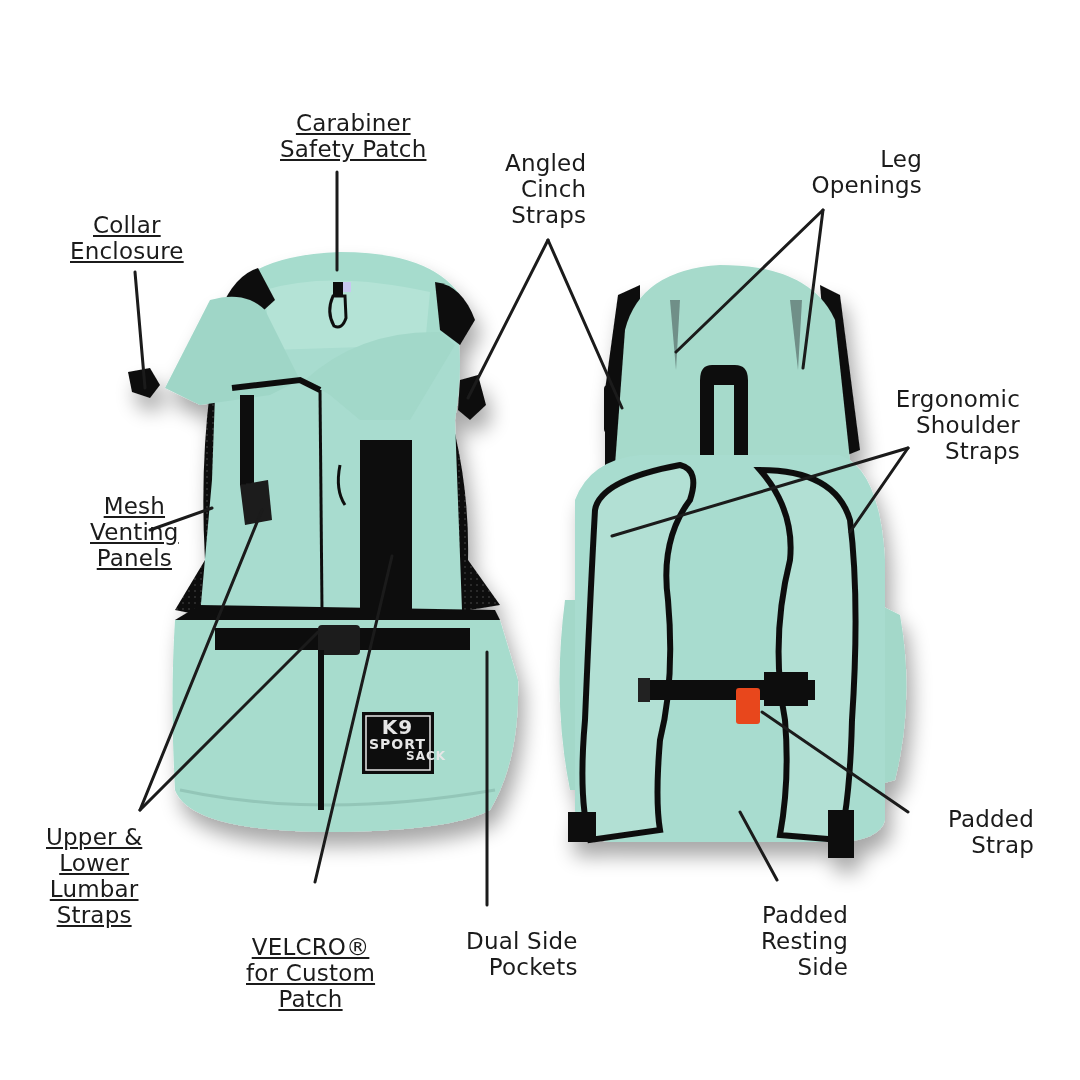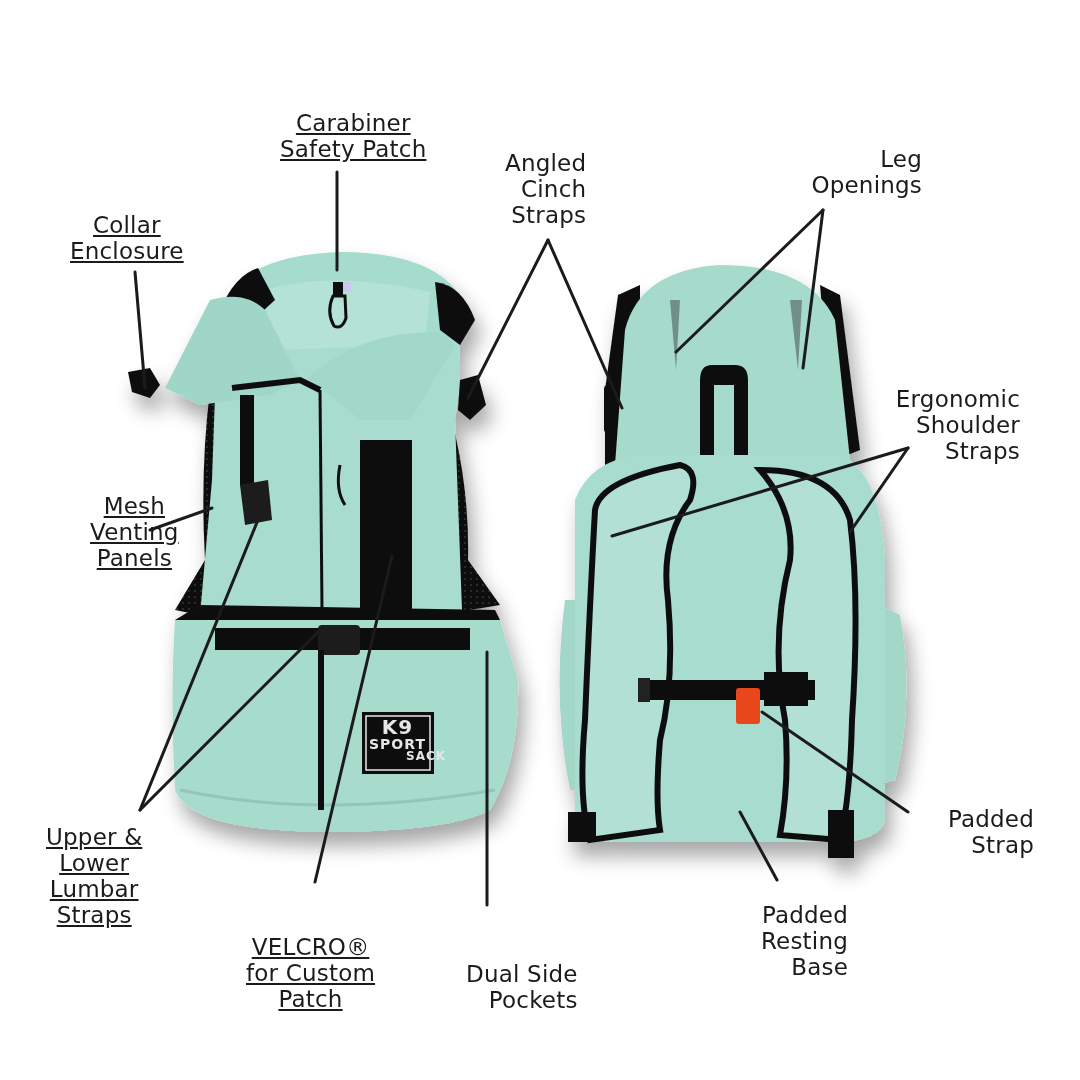--- a/index.html
+++ b/index.html
@@ -179,27 +179,27 @@
   <span>Lumbar</span>
   <span>Straps</span>
 </div>
 
 <div class="label al-left" style="left:246px; top:902px;margin-top:32px;">
   <span>VELCRO®</span>
   <span>for Custom</span>
   <span>Patch</span>
 </div>
 
-<div class="label al-center" style="left:466px; top:928px;margin-top:33px;">
+<div class="label al-center" style="left:466px; top:928px;">
   <span>Dual Side</span>
   <span>Pockets</span>
 </div>
 
 <div class="label al-right" style="right:232px; top:902px;">
   <span>Padded</span>
   <span>Resting</span>
-  <span>Base</span>
+  <span>Side</span>
 </div>
 
 <div class="label al-right" style="right:46px; top:806px;">
   <span>Padded</span>
   <span>Strap</span>
 </div>
 
 </body></html>

